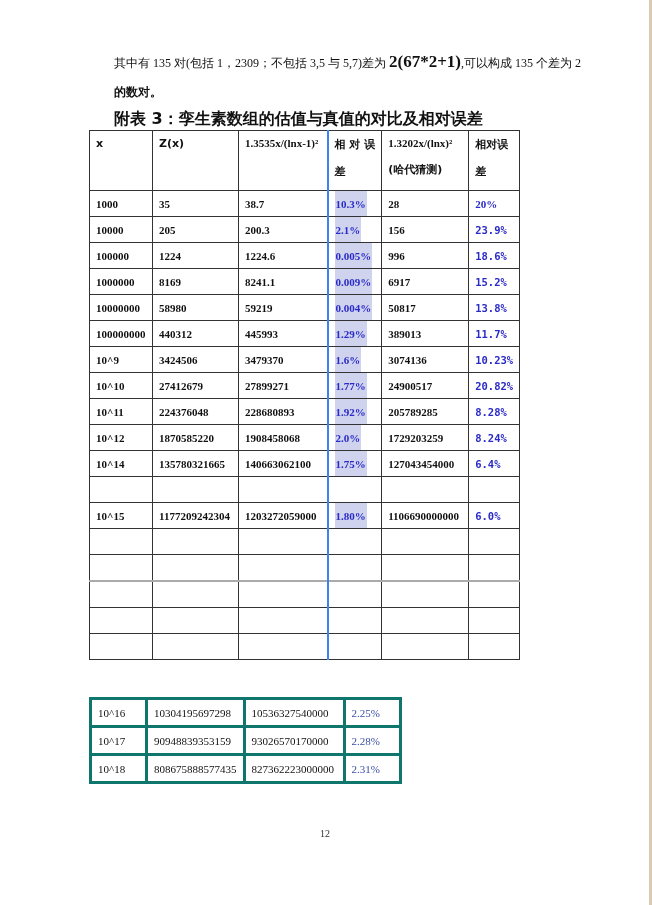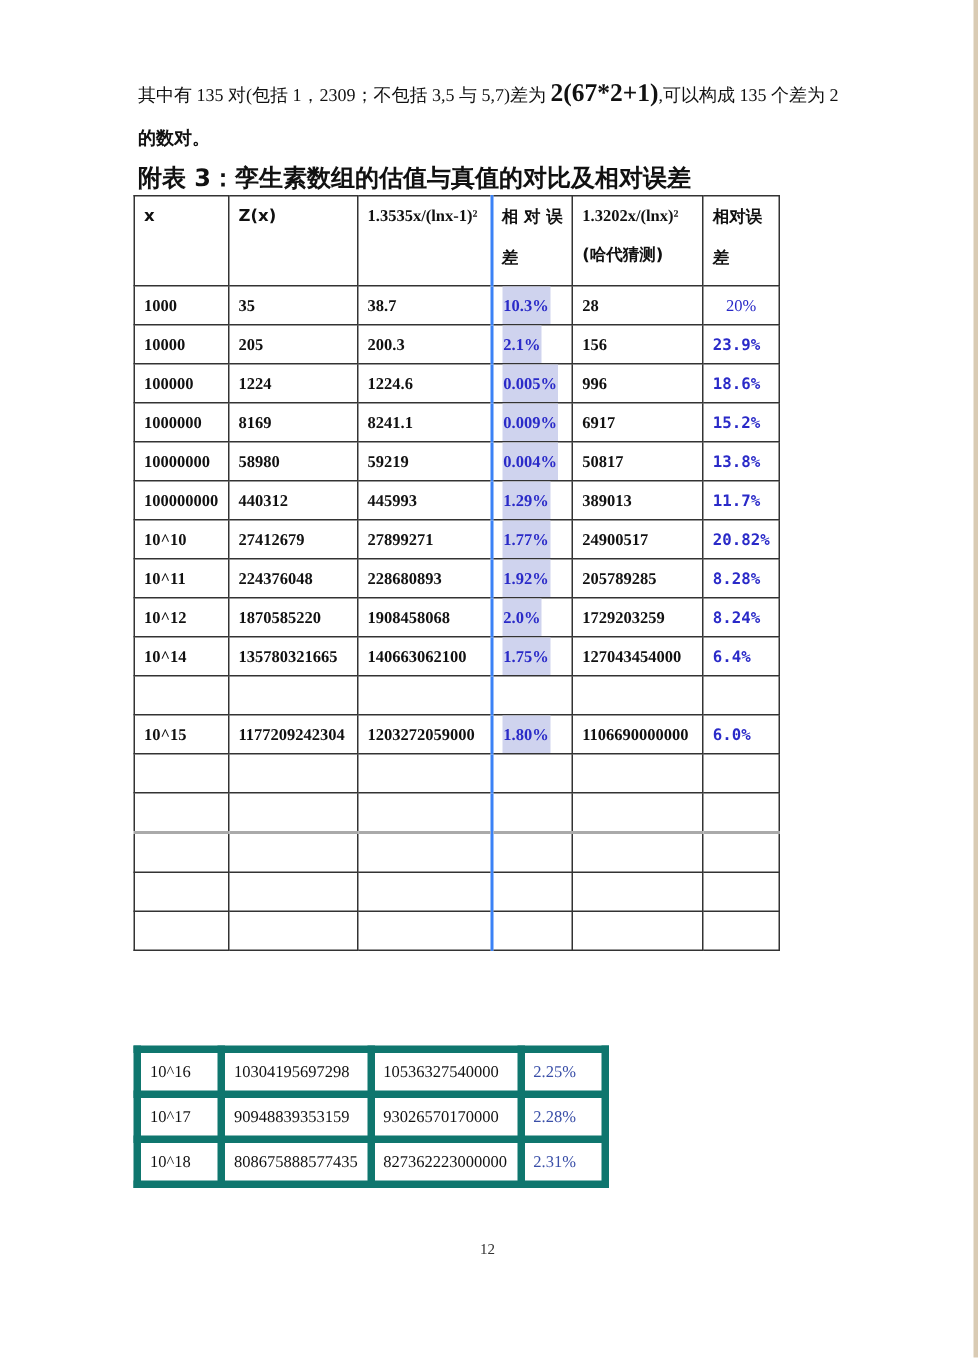--- a/index.html
+++ b/index.html
@@ -4,21 +4,21 @@
 <style>
   html, body { margin: 0; padding: 0; }
   body {
     width: 652px; height: 905px; background: #ffffff; position: relative; overflow: hidden;
     font-family: "Liberation Serif", "DejaVu Serif", serif; color: #111;
   }
   .right-edge {
     position: absolute; top: 0; right: 0; width: 3px; height: 905px; background: #d9cbb4;
   }
   .para {
-    position: absolute; left: 92px; font-size: 12px; line-height: 16px; white-space: nowrap;
+    position: absolute; left: 114px; font-size: 12px; line-height: 16px; white-space: nowrap;
   }
   .para .big { font-size: 17px; font-weight: bold; }
   #p1 { top: 54px; }
   #p2 { top: 84px; font-weight: bold; }
   #caption { top: 111px; font-weight: bold; font-family: "DejaVu Sans", sans-serif; font-size: 16px; }
 
   table.main {
     position: absolute; left: 89px; top: 130px; border-collapse: collapse;
     font-size: 11px; table-layout: fixed;
   }
@@ -32,21 +32,21 @@
   table.main tr.gap td { height: 25px; }
   table.main tr.thick td { border-top: 2px solid #aaa; }
   .hl { background: #cfd3ee; color: #2424c8; padding: 12px 1px; }
   .blue { color: #2a2ac8; font-weight: normal; font-family: "DejaVu Sans Mono", monospace; font-size: 10.5px; }
   .blue.b { font-family: "Liberation Serif", serif; font-weight: bold; font-size: 11px; }
   .norm { font-weight: normal; }
 
   table.ext {
     position: absolute; left: 89px; top: 697px; border-collapse: collapse; font-size: 11px;
   }
-  table.ext td { border: 5px solid #0f766e; height: 25px; padding: 0 6px; white-space: nowrap; }
+  table.ext td { border: 3px solid #0f766e; height: 25px; padding: 0 6px; white-space: nowrap; }
   table.ext td.pct { color: #3a4fa8; border-left: 2px solid #888; }
 
   .pageno { position: absolute; top: 828px; left: 320px; font-size: 10px; color: #333; }
 </style>
 </head>
 <body>
 
 <div class="right-edge"></div>
 
 <div class="para" id="p1"><span>其中有   135 对(包括 1，2309；不包括 3,5 与 5,7)差为 </span><span class="big">2(67*2+1)</span><span>,可以构成 135 个差为 2</span></div>
@@ -70,21 +70,21 @@
       <td><span>相 对 误</span><span class="l2">差</span></td>
       <td><span style="font-family:'Liberation Serif',serif;font-weight:bold">1.3202x/(lnx)²</span><span class="l2">(哈代猜测)</span></td>
       <td><span>相对误</span><span class="l2">差</span></td>
     </tr>
   <tr>
         <td>1000</td>
         <td>35</td>
         <td class="c2">38.7</td>
         <td><span class="hl blue b">10.3%</span></td>
         <td>28</td>
-        <td class="blue b" style="font-weight: normal; text-align: center;">20%</td>
+        <td class="blue b" style="font-weight: bold;">20%</td>
       </tr>
       <tr>
         <td>10000</td>
         <td>205</td>
         <td class="c2">200.3</td>
         <td><span class="hl blue b">2.1%</span></td>
         <td>156</td>
         <td class="blue">23.9%</td>
       </tr>
       <tr>
@@ -111,20 +111,28 @@
         <td class="norm">50817</td>
         <td class="blue">13.8%</td>
       </tr>
       <tr>
         <td>100000000</td>
         <td>440312</td>
         <td class="c2">445993</td>
         <td><span class="hl blue b">1.29%</span></td>
         <td class="norm">389013</td>
         <td class="blue">11.7%</td>
+      </tr>
+      <tr>
+        <td>10^9</td>
+        <td>3424506</td>
+        <td class="c2">3479370</td>
+        <td><span class="hl blue b">1.6%</span></td>
+        <td class="norm">3074136</td>
+        <td class="blue">10.23%</td>
       </tr>
       <tr>
         <td>10^10</td>
         <td>27412679</td>
         <td class="c2">27899271</td>
         <td><span class="hl blue b">1.77%</span></td>
         <td class="norm">24900517</td>
         <td class="blue">20.82%</td>
       </tr>
       <tr>

